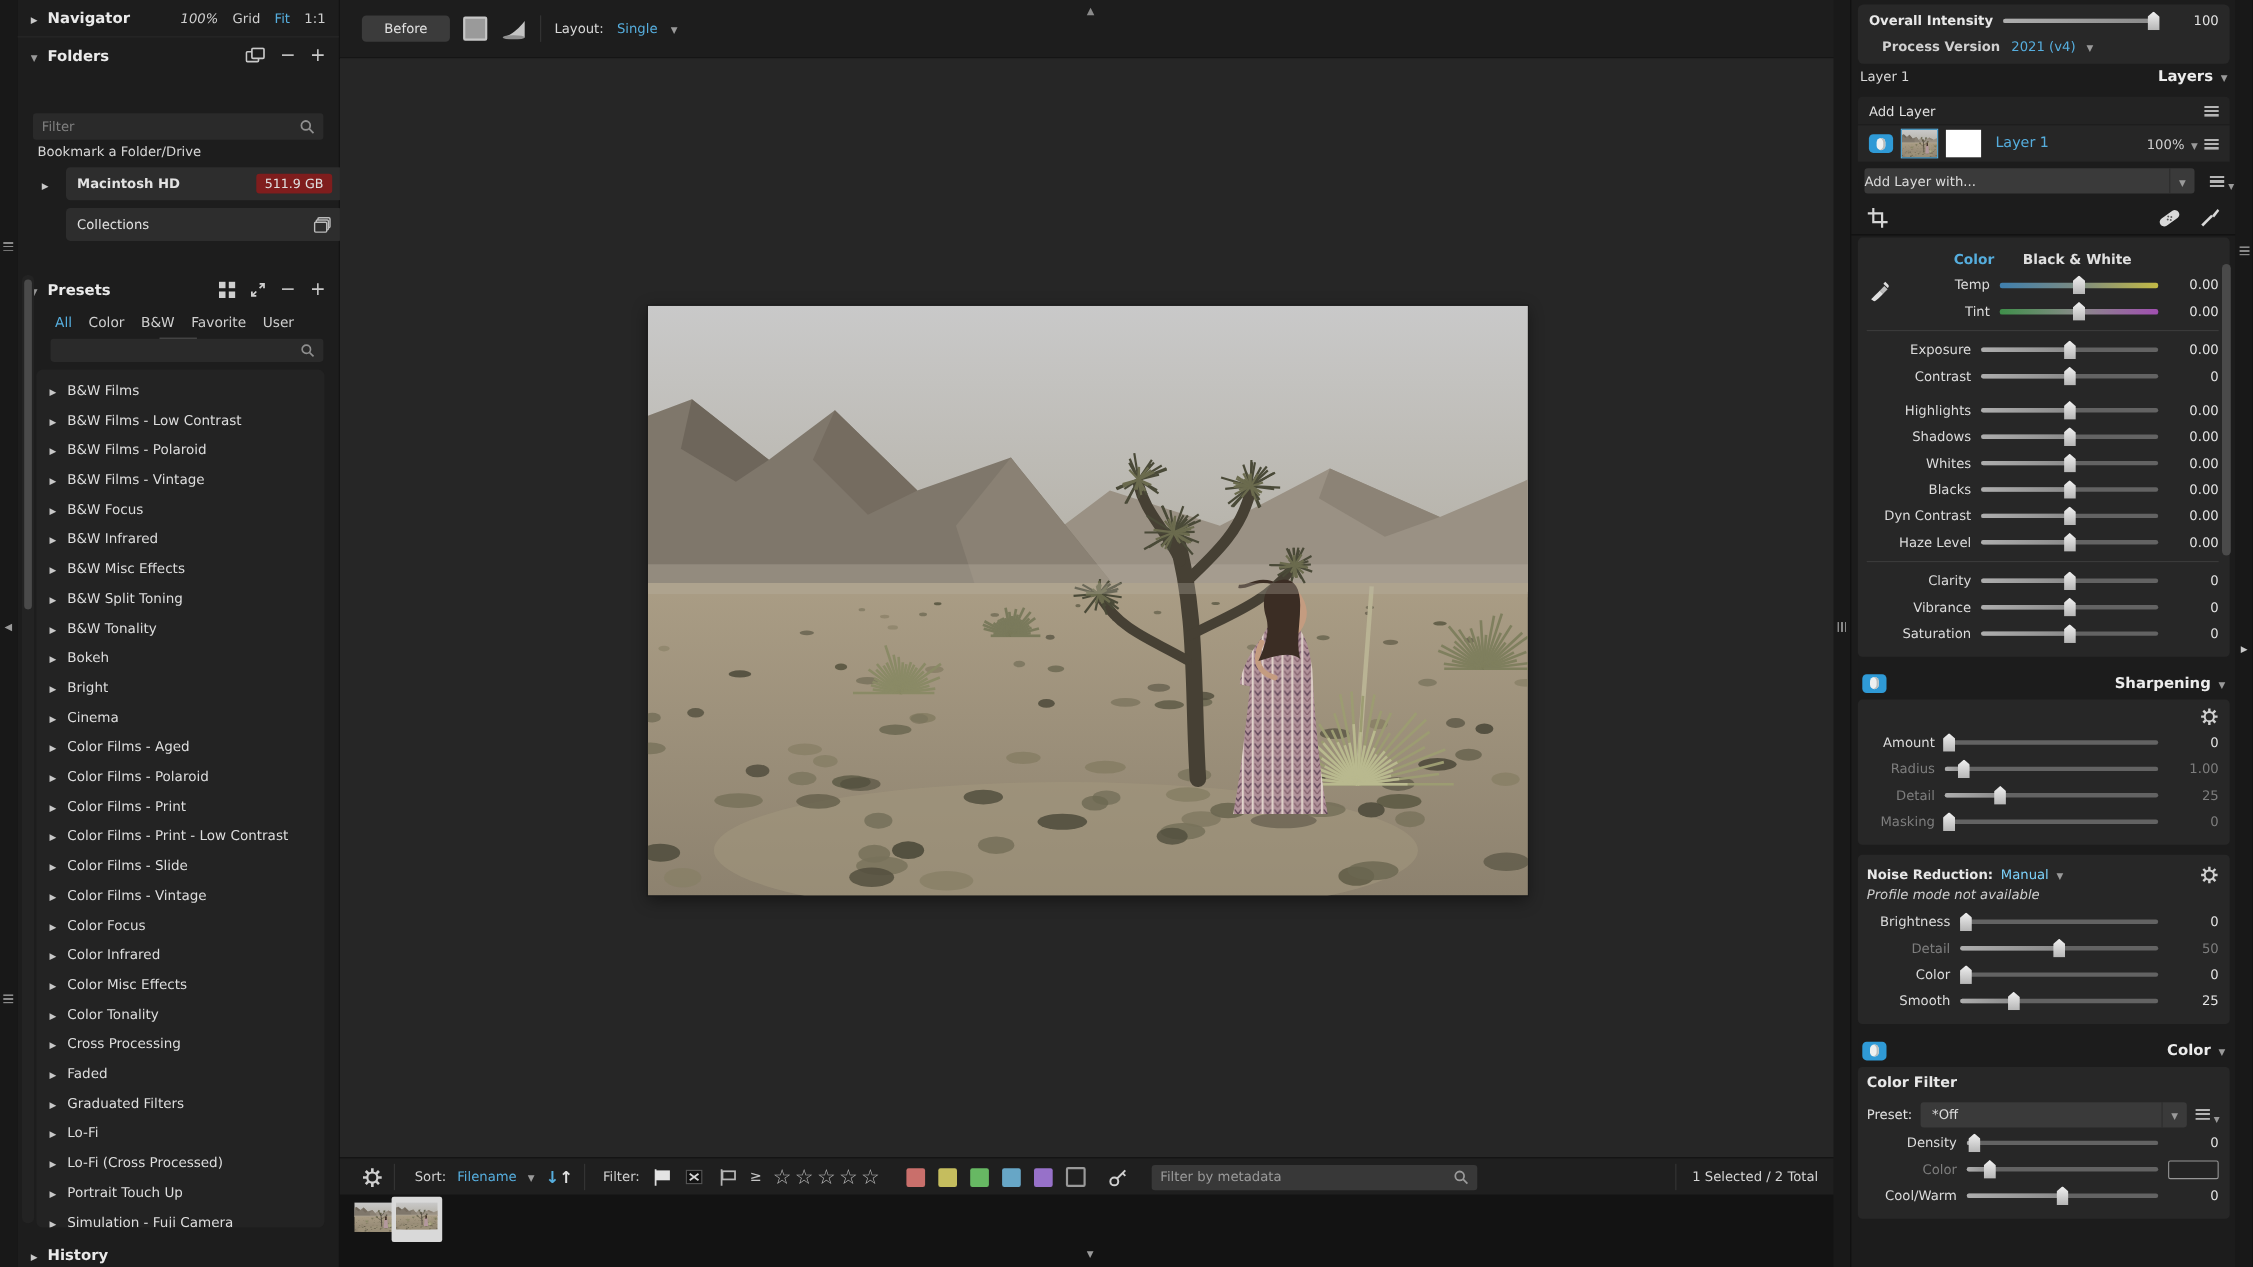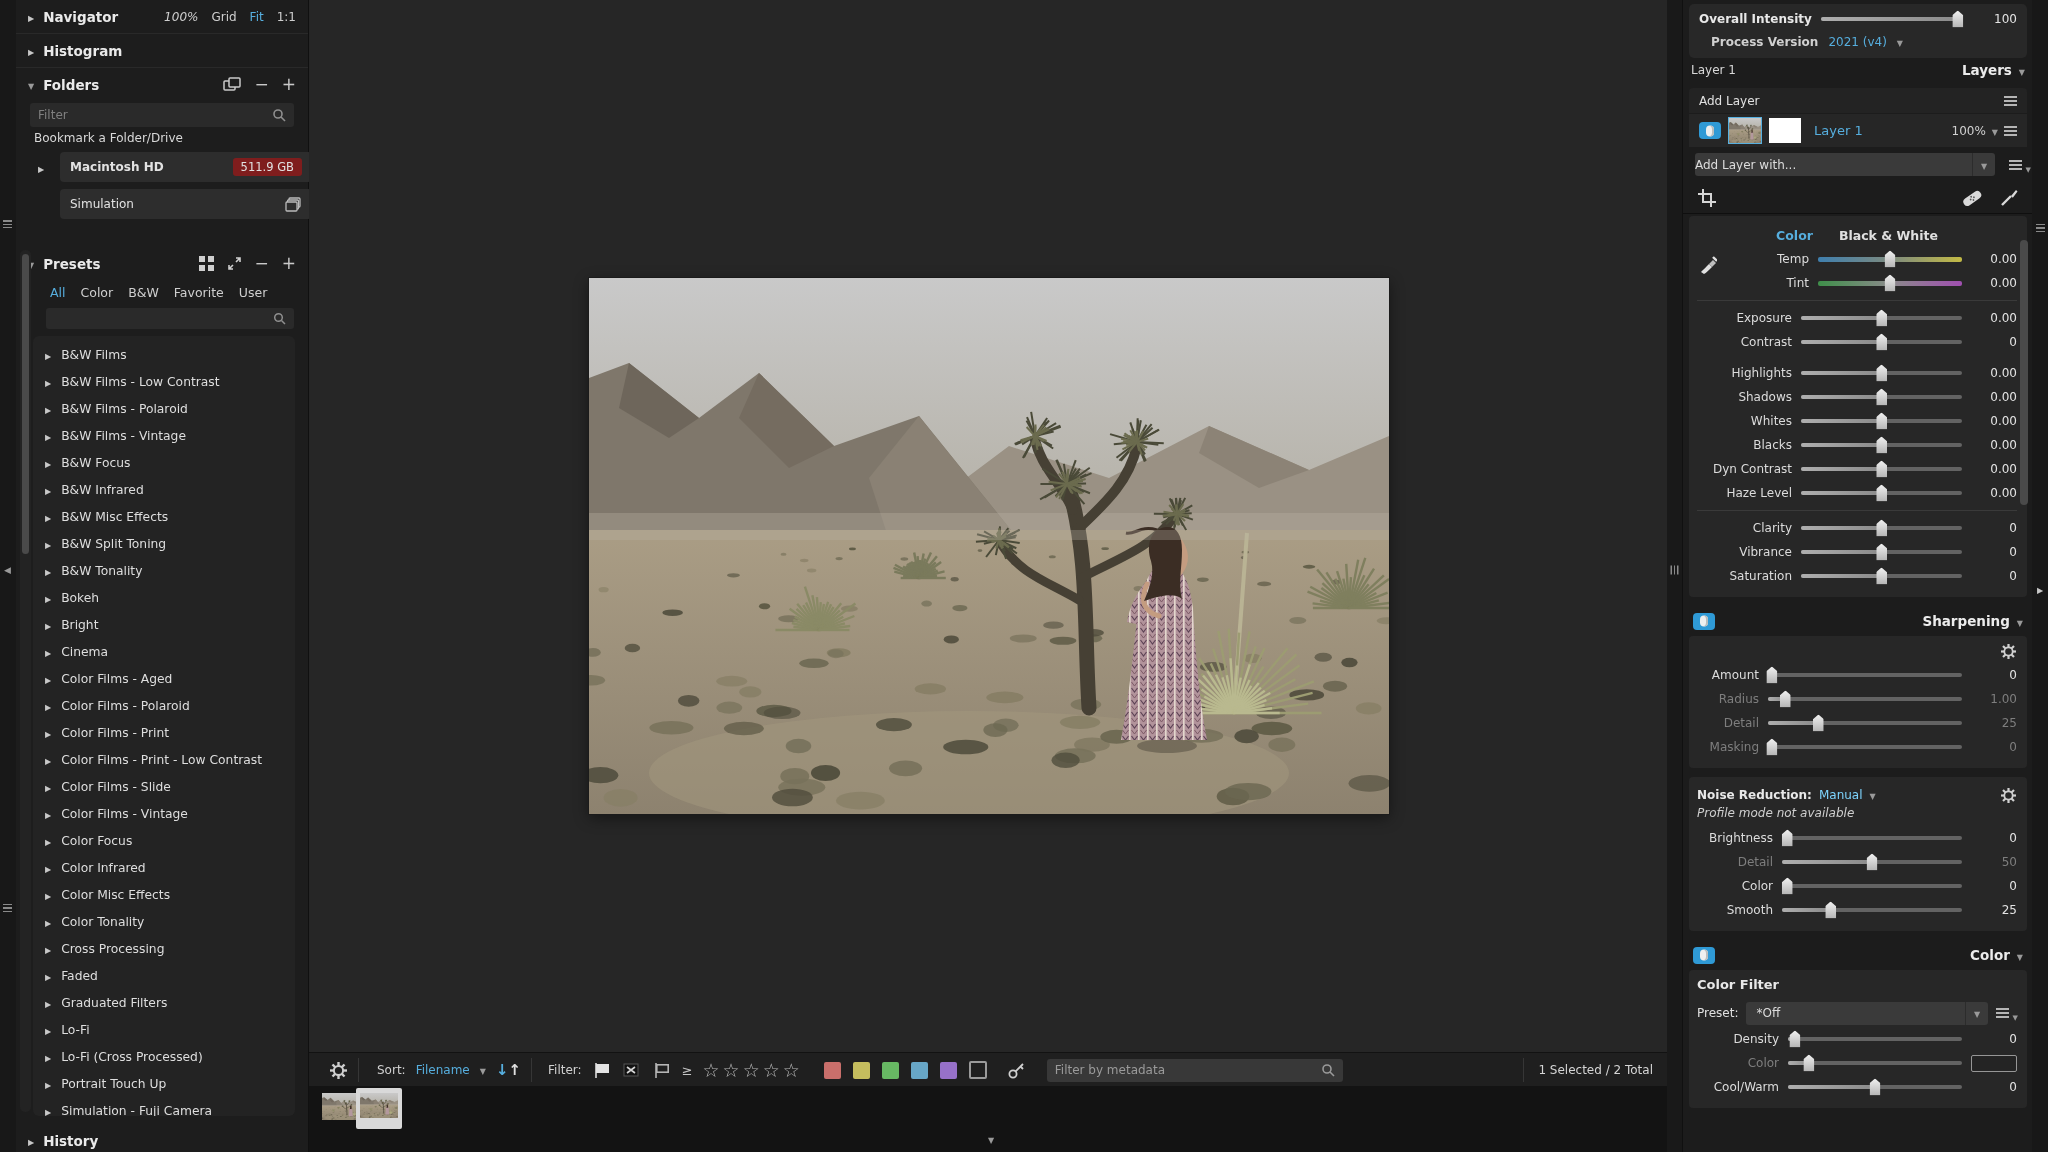--- a/index.html
+++ b/index.html
@@ -566,24 +566,20 @@
     <div class="lp-header">
       <span class="cright"></span>
       <span class="lp-title">Navigator</span>
       <span class="lp-right">
         <span class="nav-zoom">100%</span>
         <span class="nav-opt">Grid</span>
         <span class="nav-opt accent">Fit</span>
         <span class="nav-opt">1:1</span>
       </span>
     </div>
-    <div class="lp-header">
-      <span class="cright"></span>
-      <span class="lp-title">Histogram</span>
-    </div>
     <div class="lp-header" style="border-bottom:none;">
       <span class="cdown"></span>
       <span class="lp-title">Folders</span>
       <span class="lp-right">
         <svg class="ic" width="19" height="15">
           <rect x="1" y="4" width="11" height="9" rx="1" fill="none" stroke="#c9c9c9" stroke-width="1.5"></rect>
           <rect x="6" y="1" width="11" height="9" rx="1" fill="#1d1d1d" stroke="#c9c9c9" stroke-width="1.5"></rect>
         </svg>
         <span class="plusminus">−</span>
         <span class="plusminus">+</span>
@@ -596,21 +592,21 @@
           <line x1="9" y1="9" x2="13" y2="13" stroke="#8f8f8f" stroke-width="1.6"></line>
       </svg>
     </div>
     <div class="abs" style="left:18px;top:131px;color:#d8d8d8;">Bookmark a Folder/Drive</div>
     <span class="cright abs" style="left:22px;top:161px;"></span>
     <div class="rowbtn abs" style="left:44px;top:152px;width:232px;">
       <span style="font-weight:bold;">Macintosh HD</span>
       <span class="badge" style="margin-left:auto;">511.9 GB</span>
     </div>
     <div class="rowbtn abs" style="left:44px;top:189px;width:232px;">
-      <span>Simulation</span>
+      <span>Collections</span>
       <svg class="ic" width="17" height="15" style="margin-left:auto">
         <rect x="4" y="1" width="11" height="9" rx="1" fill="none" stroke="#bbb" stroke-width="1.3"></rect>
         <rect x="2.5" y="3" width="11" height="9" rx="1" fill="#2d2d2d" stroke="#bbb" stroke-width="1.3"></rect>
         <rect x="1" y="5" width="11" height="9" rx="1" fill="#2d2d2d" stroke="#bbb" stroke-width="1.3"></rect>
       </svg>
     </div>
     <div class="hsplit abs" style="left:0;top:238px;width:292px;"></div>
     <div class="lp-header" style="position:absolute;left:0;top:247px;width:268px;border-bottom:none;">
       <span class="cdown"></span>
       <span class="lp-title">Presets</span>
@@ -765,20 +761,33 @@
           <span>Simulation - Fuji Camera</span>
         </div>
       </div>
     <div class="lp-header" style="position:absolute;left:0;top:1124px;width:268px;border-bottom:none;">
       <span class="cright"></span>
       <span class="lp-title">History</span>
     </div>
   </div>
 
   <div id="center" class="abs">
+    <div id="top-toolbar">
+      <div class="btn" style="width:80px;height:24px;">Before</div>
+      <div style="width:18px;height:18px;background:#9a9a9a;border:2px solid #c6c6c6;border-radius:2px;"></div>
+      <svg class="ic" width="24" height="20">
+        <path d="M2,18 L22,18 L22,3 C15,12 9,16 2,18 Z" fill="#c4c4c4"></path>
+        <ellipse cx="12" cy="18" rx="10" ry="2" fill="#8f8f8f"></ellipse>
+      </svg>
+      <div class="vsep"></div>
+      <span style="color:#d8d8d8;">Layout:</span>
+      <span class="accent">Single</span>
+      <span class="cdown"></span>
+      <span class="cup" style="position:absolute;left:50%;top:2px;"></span>
+    </div>
     <div id="canvas">
       <div class="photo-wrap">
         <svg viewBox="0 0 800 536" width="800" height="536">
             <use href="#photo-scene"></use>
           </svg>
       </div>
     </div>
     <div id="filmstrip">
       <svg class="ic" width="19" height="19" style="margin-left:6px;">
         <g stroke="#cfcfcf" stroke-width="2.4">

